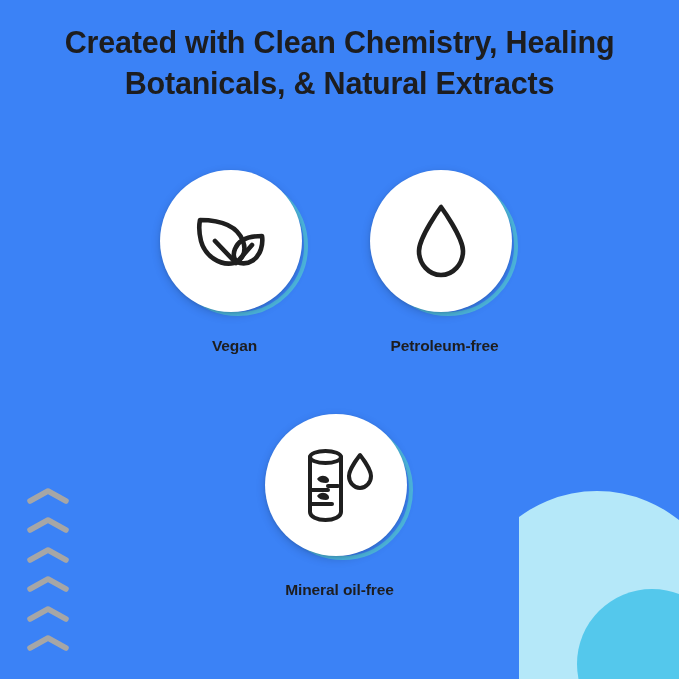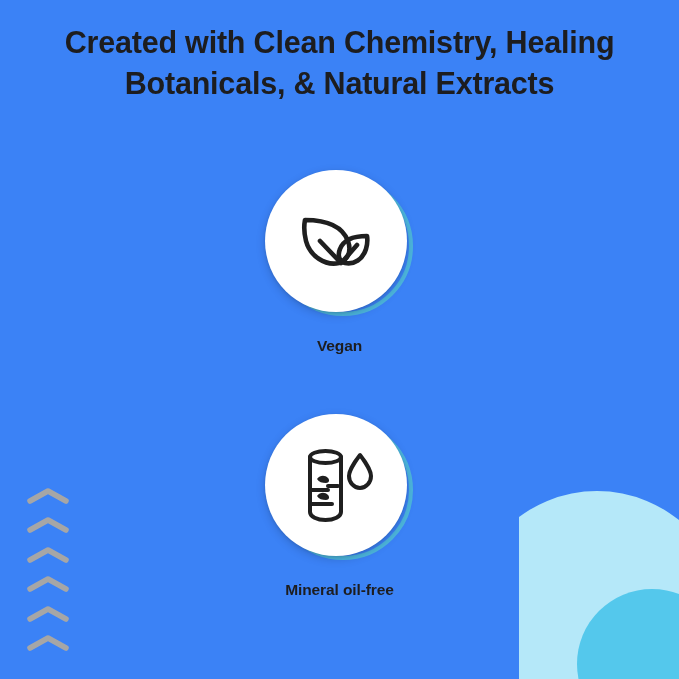--- a/index.html
+++ b/index.html
@@ -151,20 +151,32 @@
 
               <path d="M21 30 L42 52"></path>
               <path d="M58 34 L44 50"></path>
             </svg>
           </div>
         </div>
         <div class="badge-label">Vegan</div>
       </div>
 
 
+      <div class="badge">
+        <div class="badge-circle">
+          <div class="ring"></div>
+          <div class="disc"></div>
+          <div class="glyph">
+            <svg width="56" height="76" viewBox="0 0 56 76" fill="none" stroke="#1f1f1f" stroke-width="4.6" stroke-linecap="round" stroke-linejoin="round">
+              <path d="M28 4 C28 4 6 34 6 48 C6 61 15.8 72 28 72 C40.2 72 50 61 50 48 C50 34 28 4 28 4 Z"></path>
+            </svg>
+          </div>
+        </div>
+        <div class="badge-label">Petroleum-free</div>
+      </div>
 
     </div>
 
     <div class="row row-bottom">
 
       <div class="badge">
         <div class="badge-circle">
           <div class="ring"></div>
           <div class="disc"></div>
           <div class="glyph">

